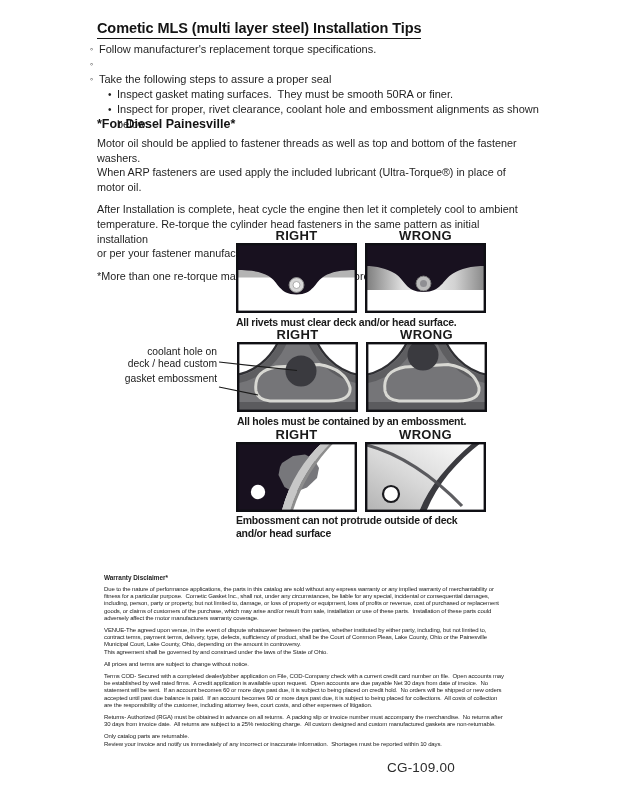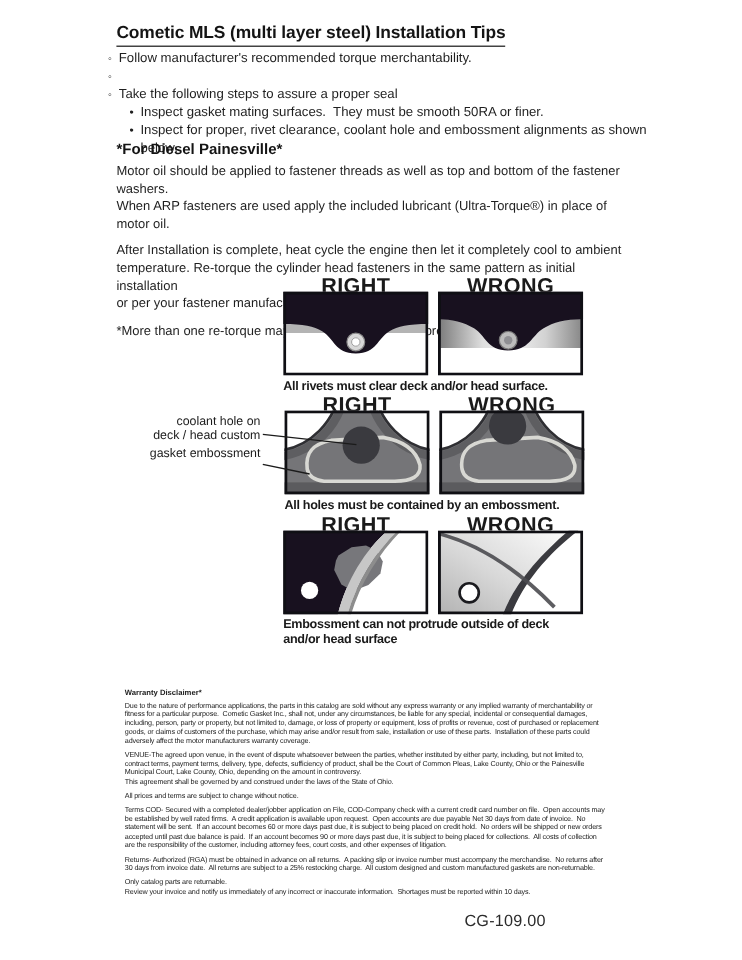--- a/index.html
+++ b/index.html
@@ -10,40 +10,40 @@
   .doc-title{left:97px;top:20px;font-size:14.5px;font-weight:700;letter-spacing:-0.1px;
              border-bottom:1.6px solid #151515;padding-bottom:2px;color:#141414;}
   .bullets{left:90px;top:42px;width:480px;font-size:11px;line-height:15px;}
   .brow{display:flex;}
   .brow .mk{width:9px;flex:0 0 9px;font-size:9px;line-height:15px;}
   .brow.sub{margin-left:18px;}
   .brow.sub .mk{font-size:10px;}
   .diesel{left:97px;top:117px;width:436px;}
   .diesel h2{margin:0 0 5px 0;font-size:12.5px;font-weight:700;color:#141414;}
   .diesel p{margin:0 0 8px 0;font-size:10.8px;line-height:14.6px;}
-  .rw-label{width:121px;text-align:center;font-size:18px;font-weight:700;letter-spacing:0.3px;color:#1a1a1a;}
+  .rw-label{width:121px;text-align:center;font-size:13px;font-weight:700;letter-spacing:0.3px;color:#1a1a1a;}
   .cap{font-size:10.5px;font-weight:700;letter-spacing:-0.25px;line-height:13px;color:#1a1a1a;}
   .side-label{width:122px;text-align:right;font-size:10.3px;line-height:11.5px;color:#1a1a1a;}
   .warranty{left:104px;top:574px;width:482px;color:#222;}
   .warranty h3{margin:0 0 5px 0;font-size:6.4px;font-weight:700;}
   .warranty p{margin:0 0 5px 0;font-size:6px;line-height:7.2px;letter-spacing:-0.12px;}
   .footer-code{left:387px;top:760px;font-size:13.5px;letter-spacing:0.2px;color:#2b2b2b;}
   svg{display:block;}
 </style>
 </head>
 <body>
 
 <div id="page">
 
   <div class="abs doc-title pw">Cometic MLS (multi layer steel) Installation Tips</div>
 
   <div class="abs bullets">
     <div class="brow">
       <span class="mk">◦</span>
-      <span class="pw">Follow manufacturer's recommended torque merchantability.</span>
+      <span class="pw">Follow manufacturer's replacement torque specifications.</span>
     </div>
     <div class="brow">
       <span class="mk">◦</span>
     </div>
     <div class="brow">
       <span class="mk">◦</span>
       <span class="pw">Take the following steps to assure a proper seal</span>
     </div>
     <div class="brow sub">
       <span class="mk">•</span>

